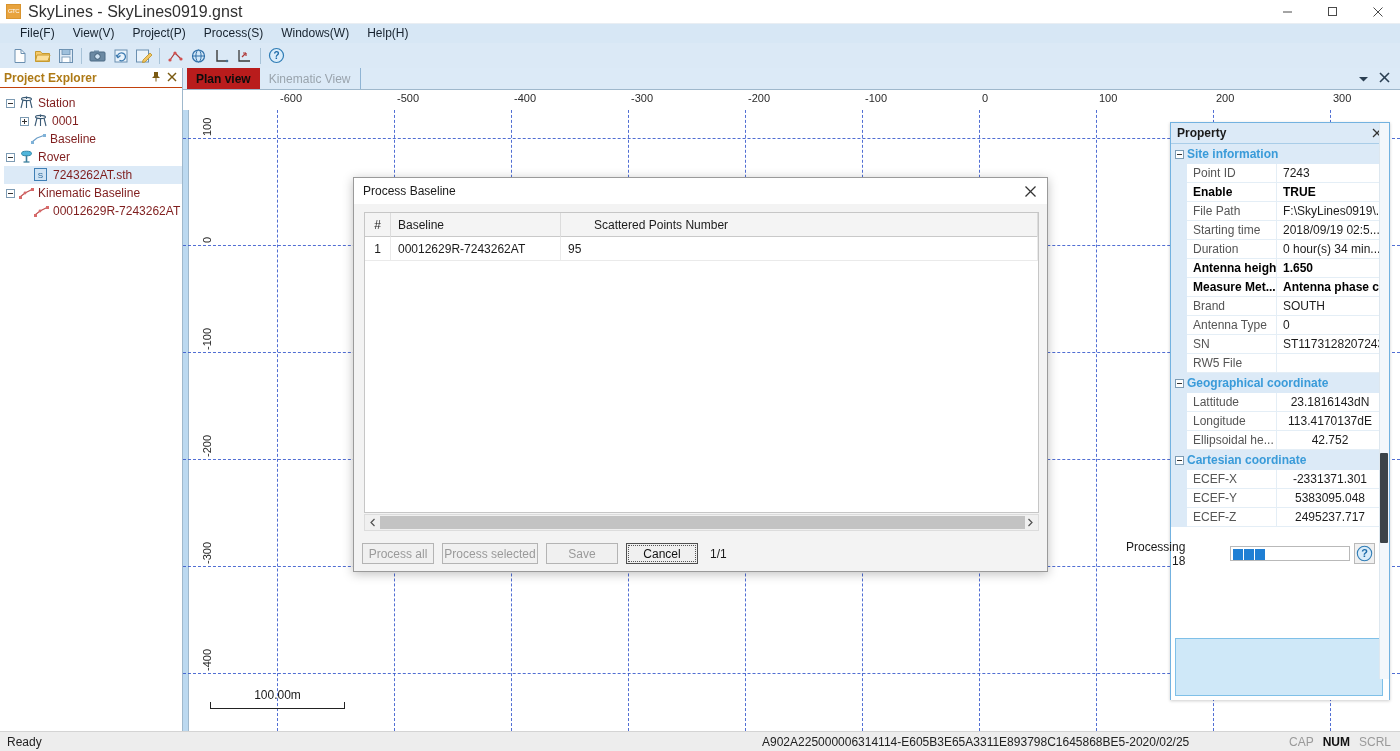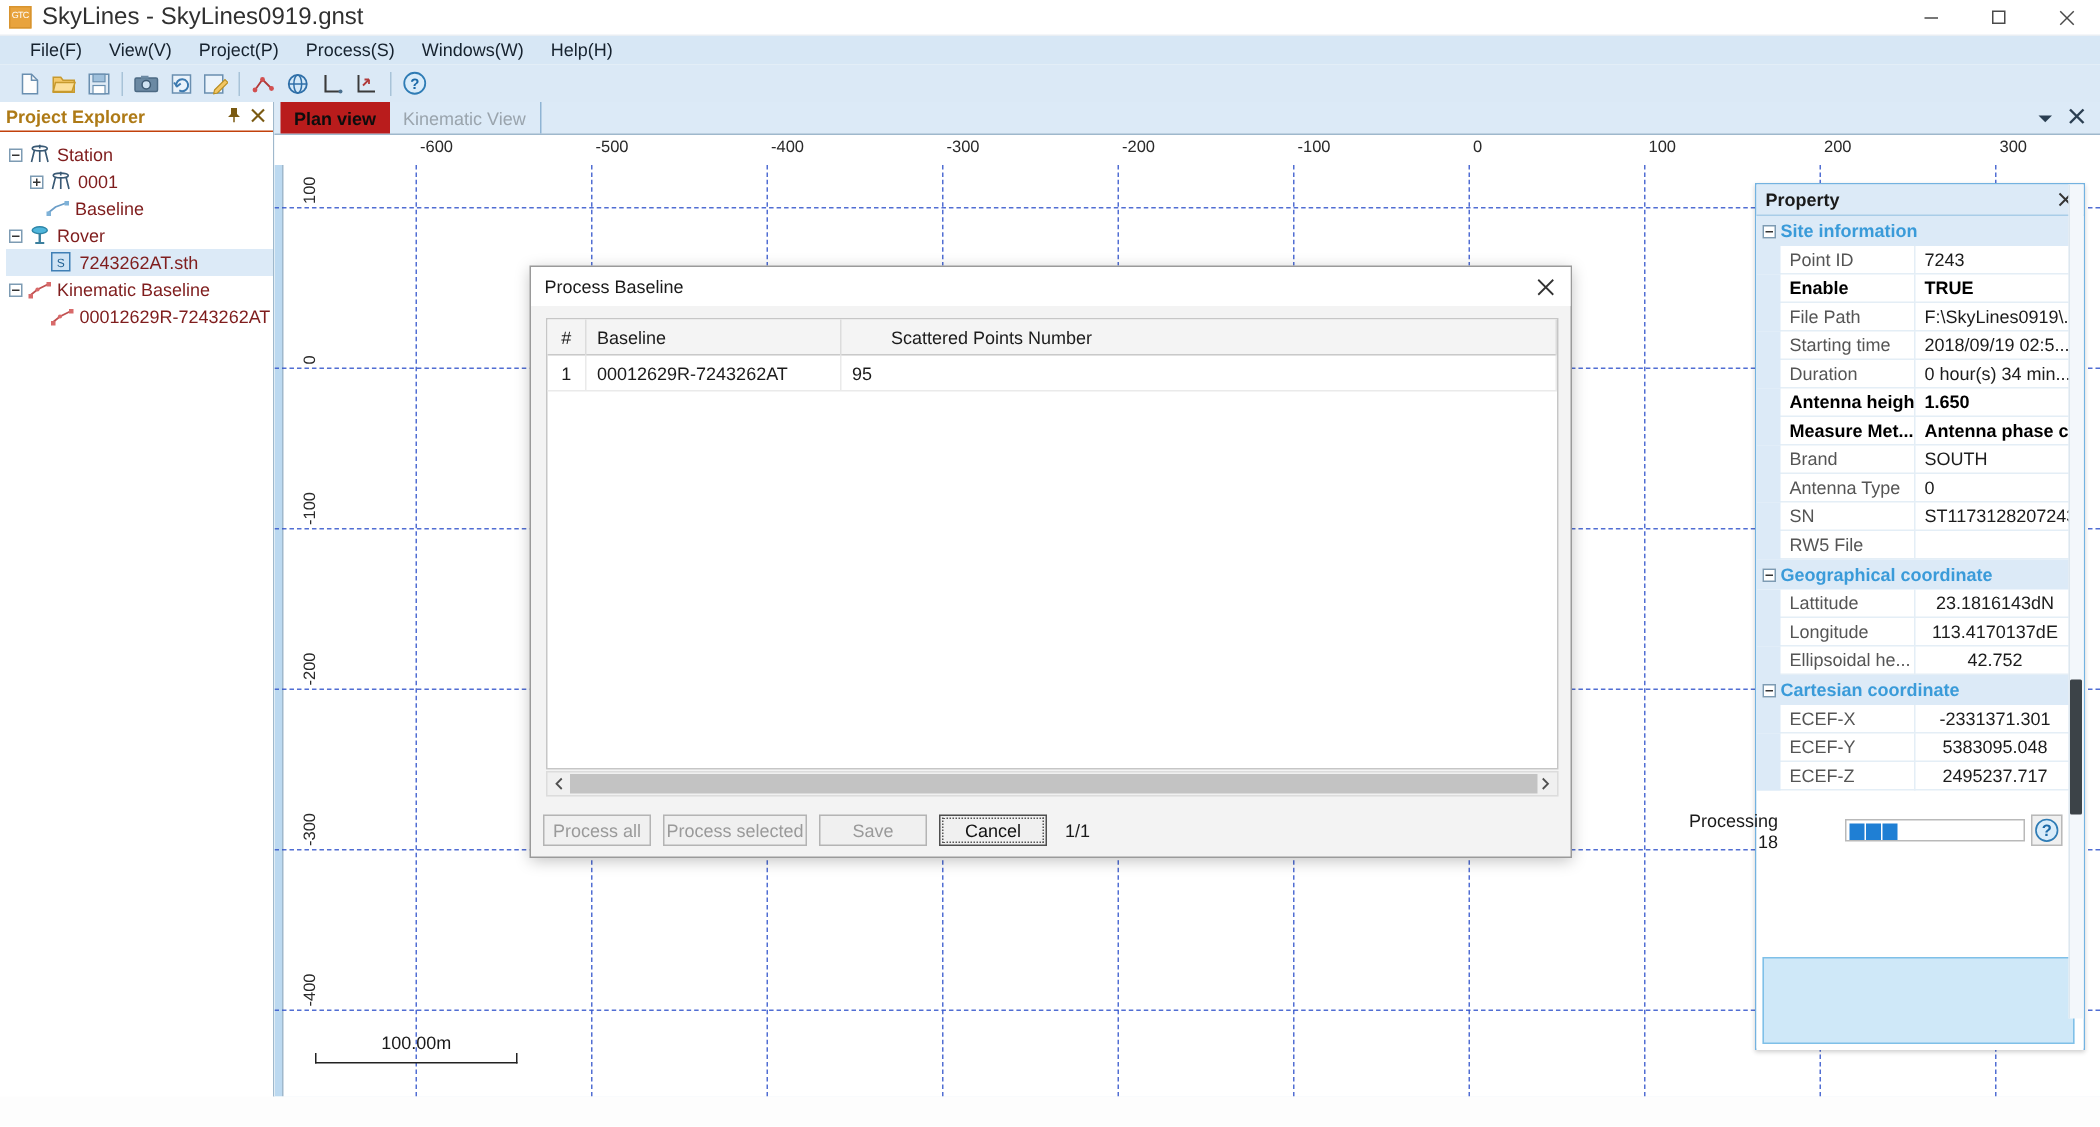--- a/index.html
+++ b/index.html
@@ -687,14 +687,23 @@
       </div>
       <div class="help-btn">
         <svg width="17" height="17" viewBox="0 0 17 17">
             <circle cx="8.5" cy="8.5" r="7.2" fill="#d9ecfa" stroke="#2f7cb5" stroke-width="1.1"></circle>
             <text x="8.5" y="12.4" font-size="11" font-family="Liberation Sans, sans-serif" font-weight="bold" fill="#1c6aa8" text-anchor="middle">?</text>
           </svg>
       </div>
     </div>
   </div>
 
+  <div class="statusbar">
+    <div class="sb-ready">Ready</div>
+    <div class="sb-serial">A902A225000006314114-E605B3E65A3311E893798C1645868BE5-2020/02/25</div>
+    <div class="sb-keys">
+      <span class="k-off">CAP</span>
+      <span class="k-on">NUM</span>
+      <span class="k-off">SCRL</span>
+    </div>
+  </div>
 
 </div>
 
 </body></html>

